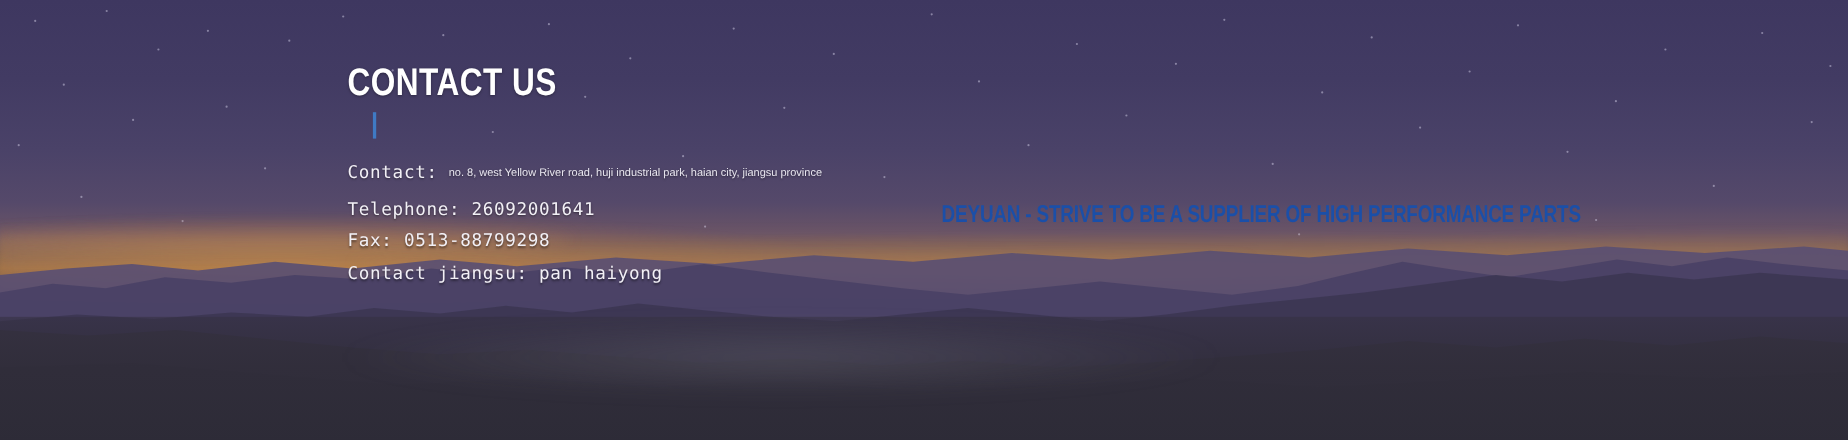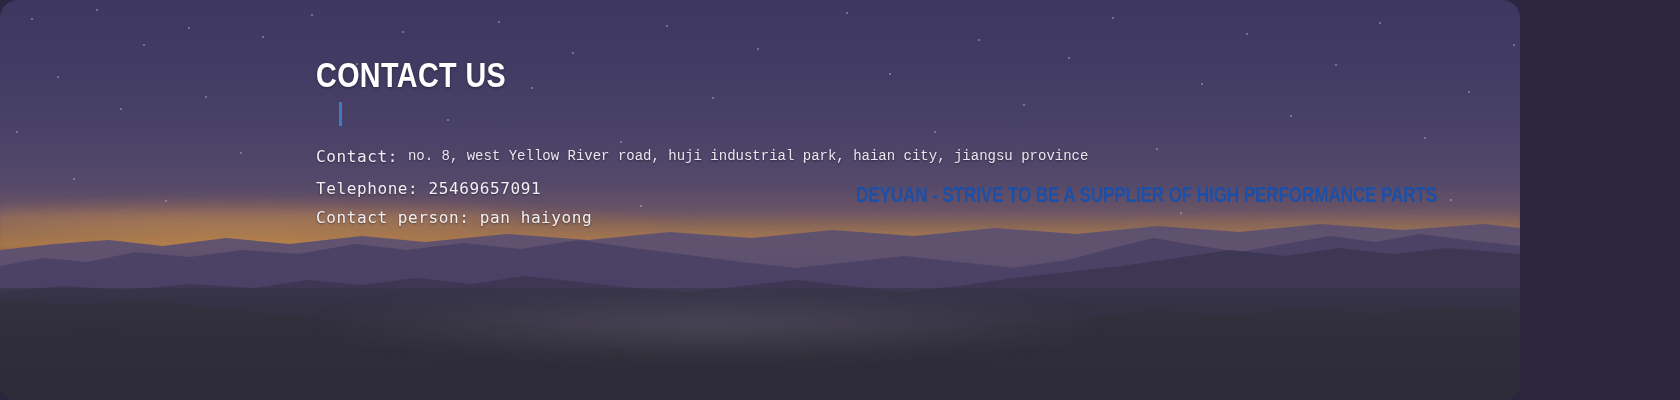--- a/index.html
+++ b/index.html
@@ -5,23 +5,22 @@
   * { margin:0; padding:0; box-sizing:border-box; }
   html, body {
     width:1680px; height:400px;
     overflow:hidden;
     background:#2b2540;
     font-family:"DejaVu Sans Mono", monospace;
   }
 
   .banner {
     position:relative;
-    width:1520px; height:400px;
+    width:1680px; height:400px;
     overflow:hidden;
-    border-radius:18px;
   }
 
   
   .sky {
     position:absolute; inset:0;
     background:
       linear-gradient(to bottom,
         #3e3760 0%,
         #423b63 18%,
         #4a4268 34%,
@@ -112,22 +111,22 @@
     color:#f2f0f6;
     font-family:"DejaVu Sans Mono", monospace;
     font-size:16px;
     line-height:29.5px;
     letter-spacing:0.6px;
     text-shadow:0 1px 2px rgba(0,0,0,0.45);
     white-space:nowrap;
   }
   .details .row { display:block; }
   .details .addr-value {
-    font-family:Liberation Mono, monospace;
-    font-size:14px;
+    font-family:Liberation Sans, sans-serif;
+    font-size:10px;
     letter-spacing:0;
     color:#e9e7f0;
     padding-left:10px;
     position:relative;
     top:-2px;
   }
 
   .slogan {
     position:absolute; left:856px; top:184px;
     color:#1b4fa8;
@@ -231,20 +230,21 @@
   <div class="content">
 
     <div class="heading">CONTACT US</div>
 
     <div class="accent-bar"></div>
 
     <div class="details">
       <div class="row">
         <span>Contact:</span><span class="addr-value">no. 8, west Yellow River road, huji industrial park, haian city, jiangsu province</span>
       </div>
-      <div class="row">Telephone: 25469657091</div>
-      <div class="row">Contact person: pan haiyong</div>
+      <div class="row">Telephone: 26092001641</div>
+      <div class="row">Fax: 0513-88799298</div>
+      <div class="row">Contact jiangsu: pan haiyong</div>
     </div>
 
     <div class="slogan">DEYUAN - STRIVE TO BE A SUPPLIER OF HIGH PERFORMANCE PARTS</div>
 
   </div>
 </div>
 
 </body></html>

